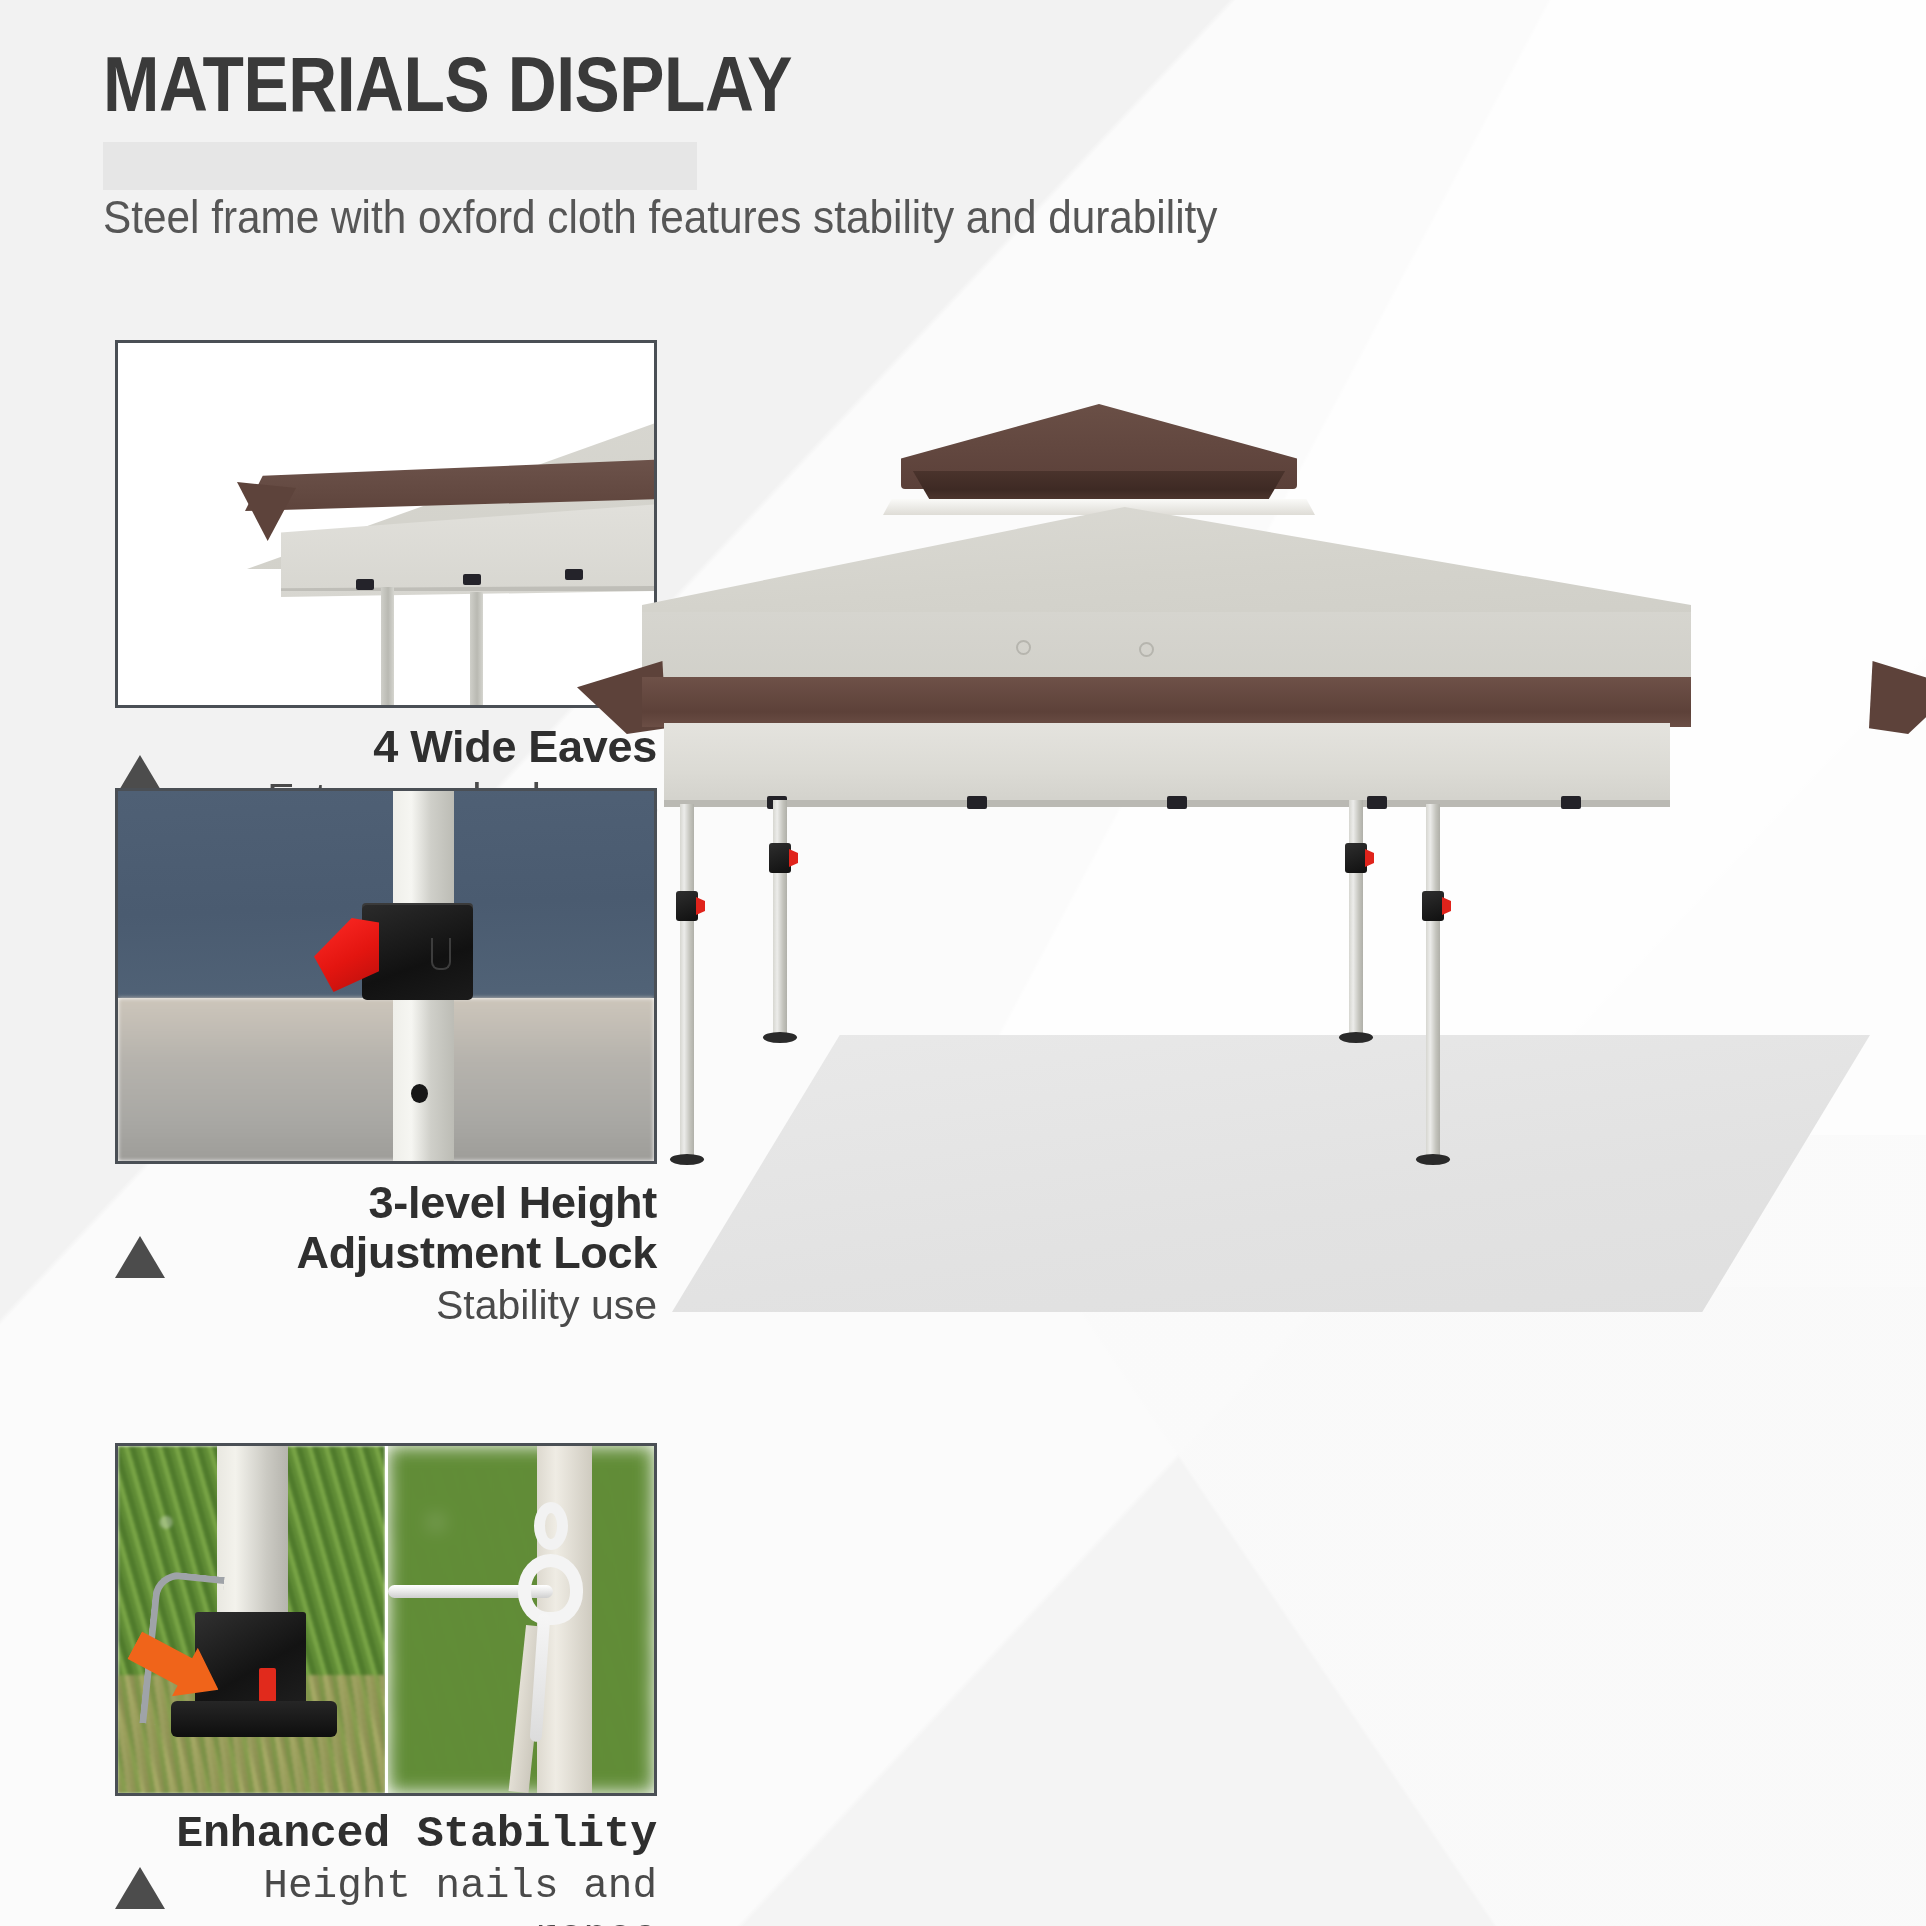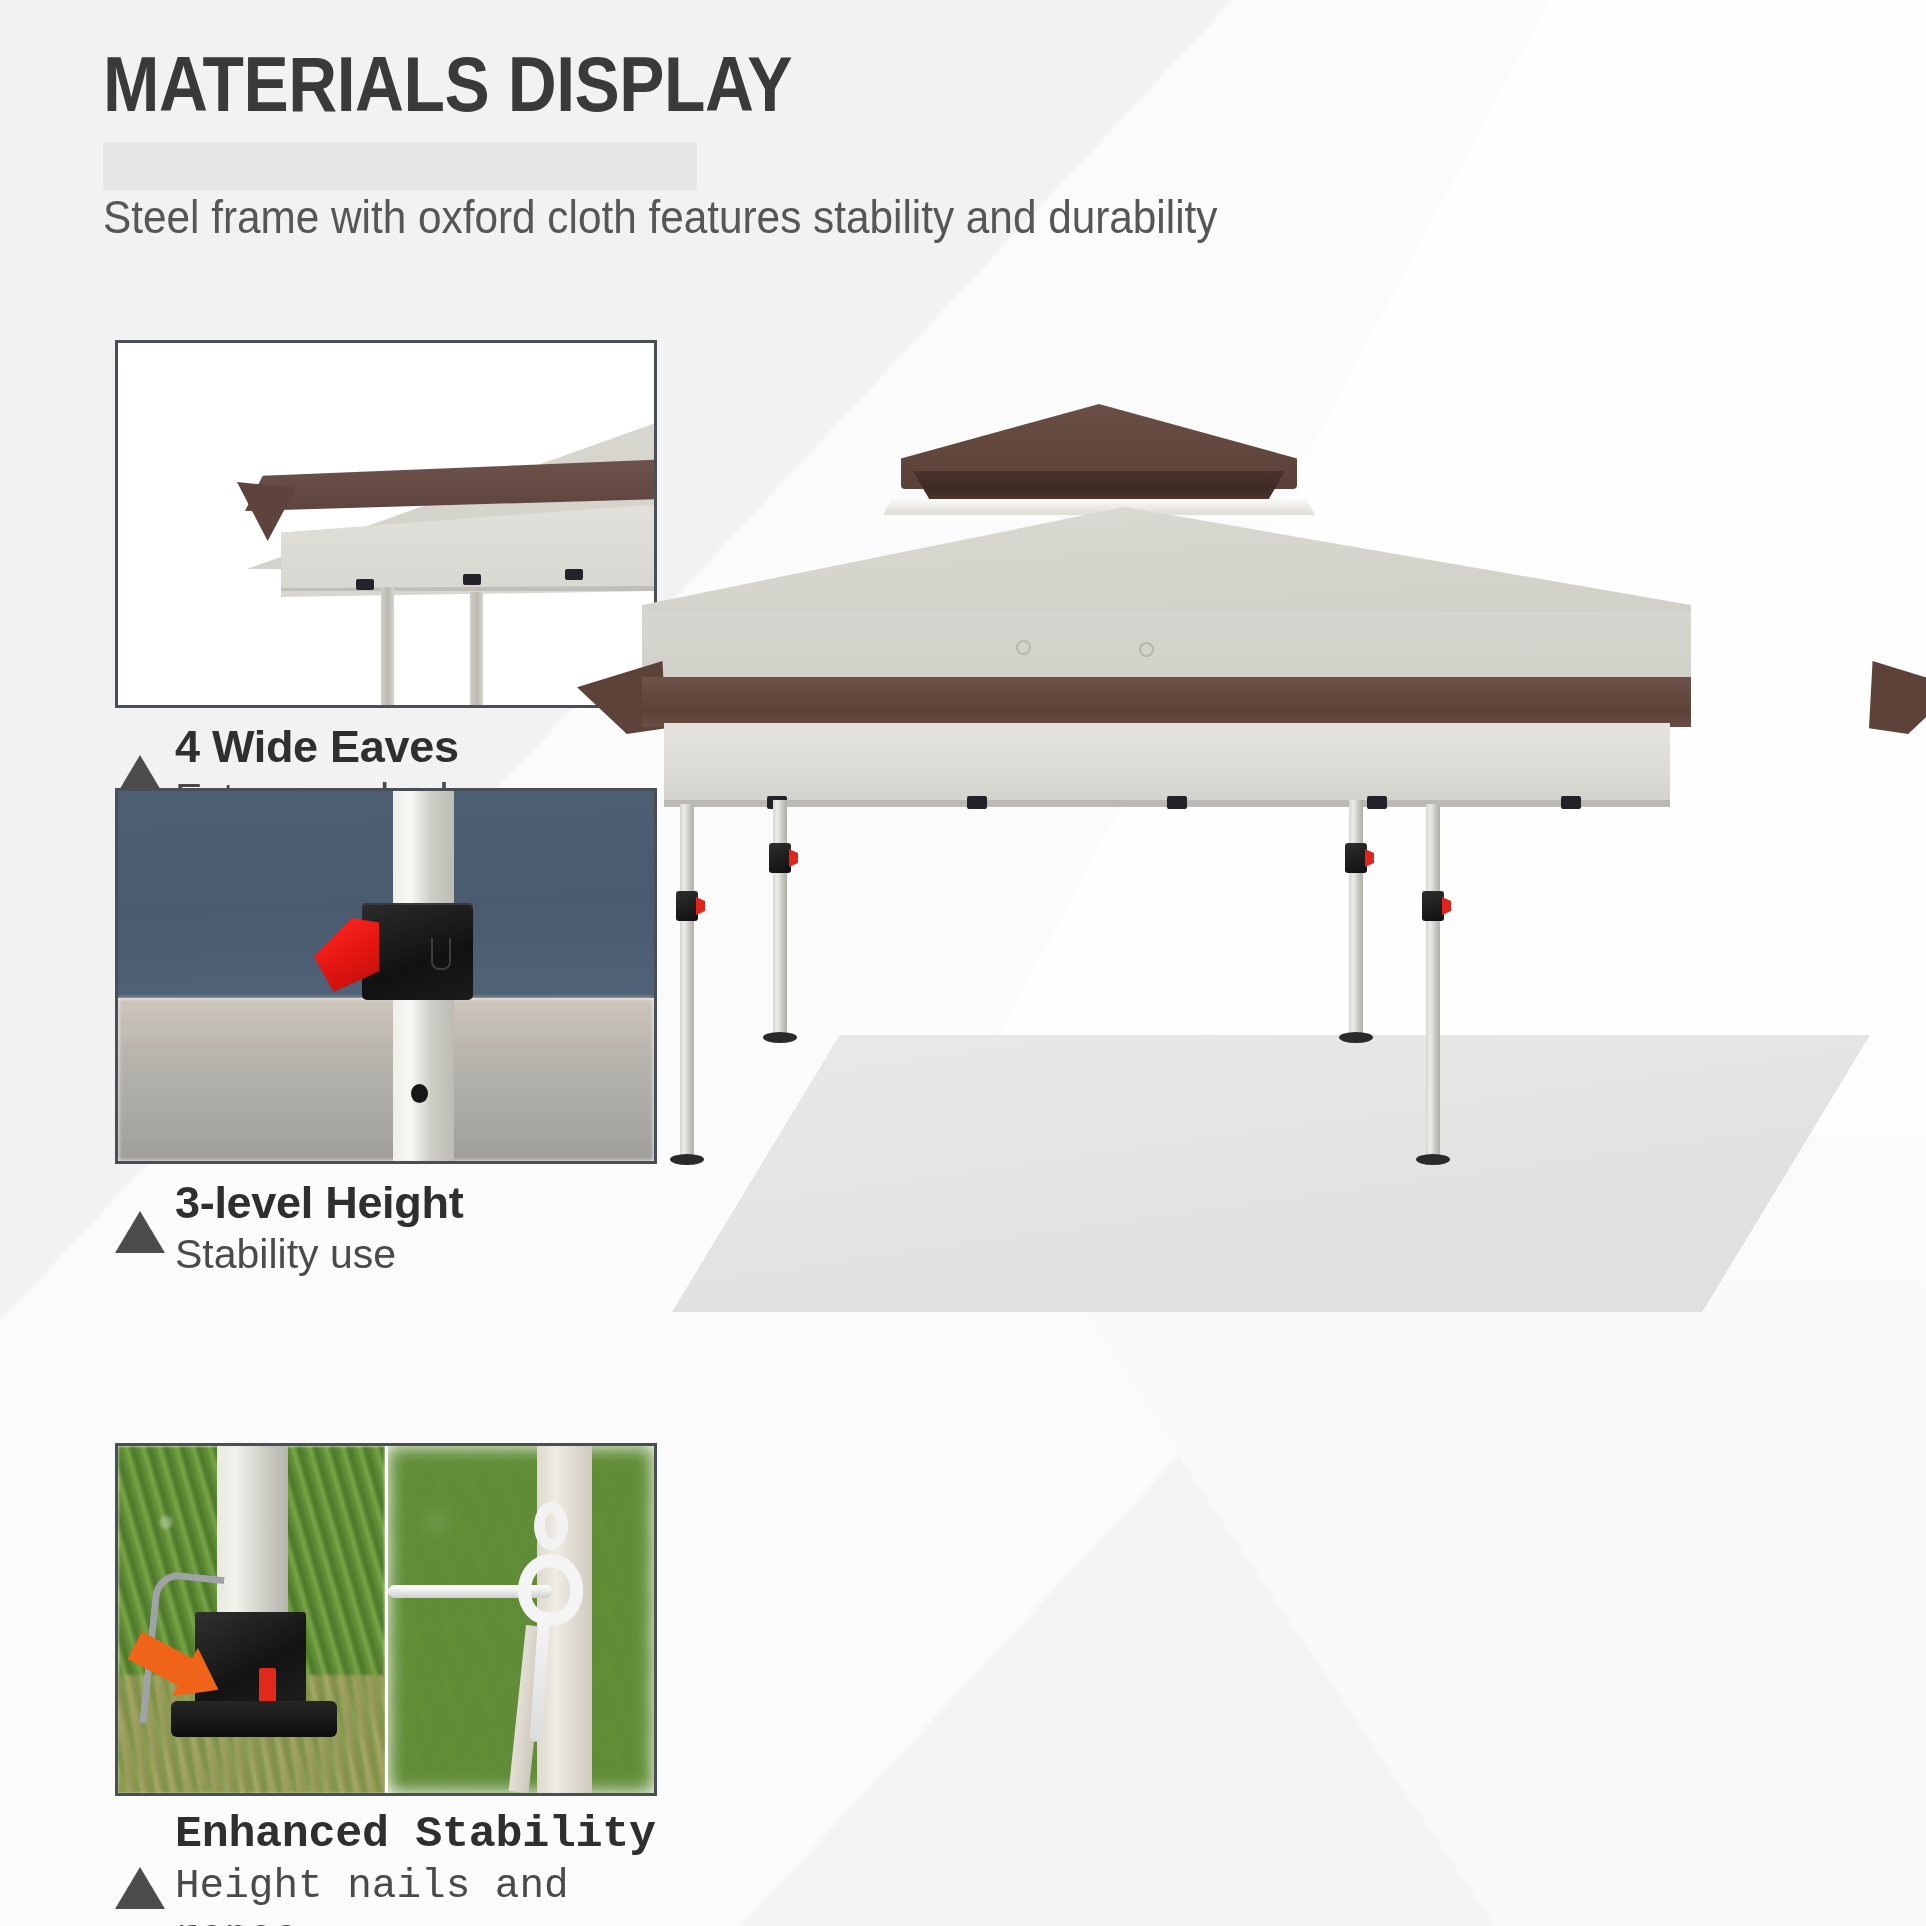--- a/index.html
+++ b/index.html
@@ -92,21 +92,21 @@
   }
   .tri-bullet {
     width: 0; height: 0;
     border-left: 25px solid transparent;
     border-right: 25px solid transparent;
     border-bottom: 42px solid #4c4c4c;
     flex: 0 0 auto;
     margin-right: 10px;
     margin-top: 6px;
   }
-  .caption-text { flex: 1 1 auto; text-align: left; }
+  .caption-text { flex: 1 1 auto; text-align: right; }
   .cap-title {
     font-size: 45px;
     font-weight: 700;
     color: #2f2f2f;
     line-height: 1.12;
     letter-spacing: -0.3px;
   }
   .cap-sub {
     font-size: 41px;
     font-weight: 300;
@@ -401,20 +401,21 @@
       <div class="lock-box-top"></div>
       <div class="lock-box"></div>
       <div class="lock-slot"></div>
       <div class="lock-lever"></div>
       <div class="lock-hole"></div>
     </div>
     <div class="feature-caption">
       <div class="tri-bullet"></div>
       <div class="caption-text">
         <div class="cap-title">3-level Height</div>
+        <div class="cap-title">Adjustment Lock</div>
         <div class="cap-sub">Stability use</div>
       </div>
     </div>
   </div>
 
   <div class="feature" id="feature-stability">
     <div class="feature-photo" id="photo-stability">
       <div class="photo-half">
         <div class="grass"></div>
         <div class="grass-dry"></div>

